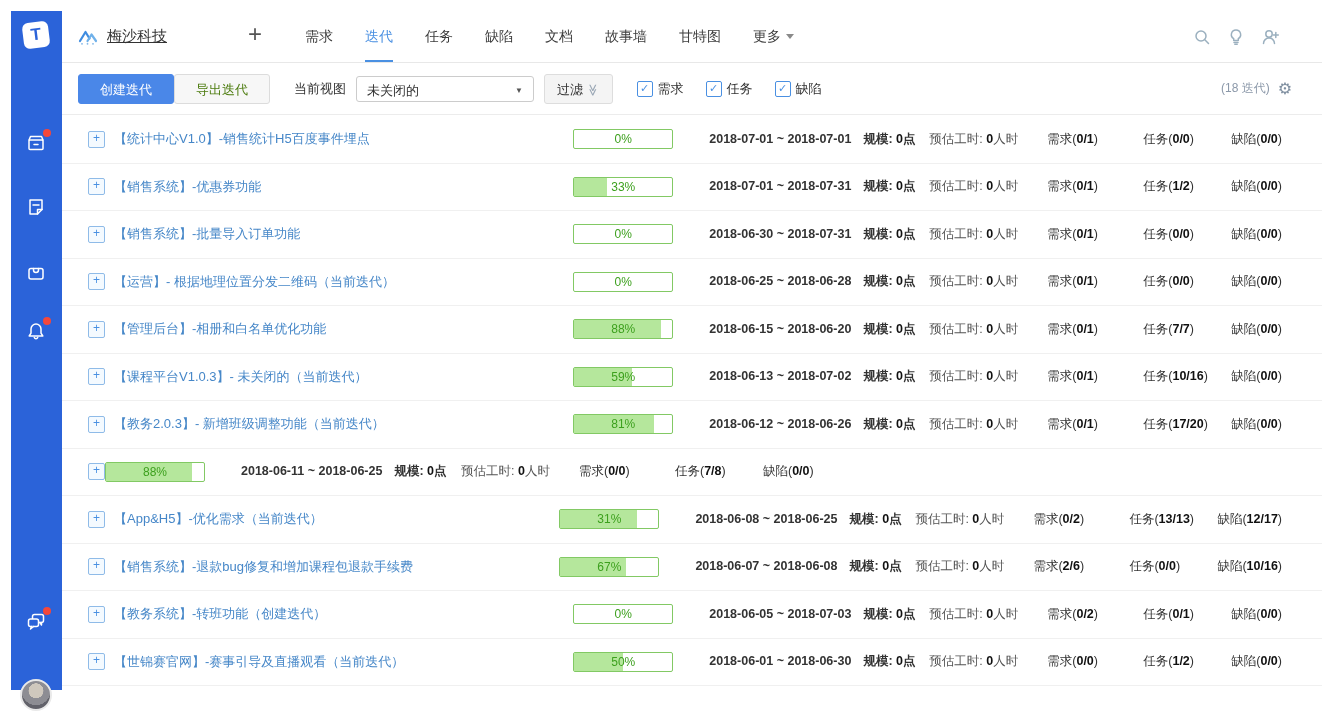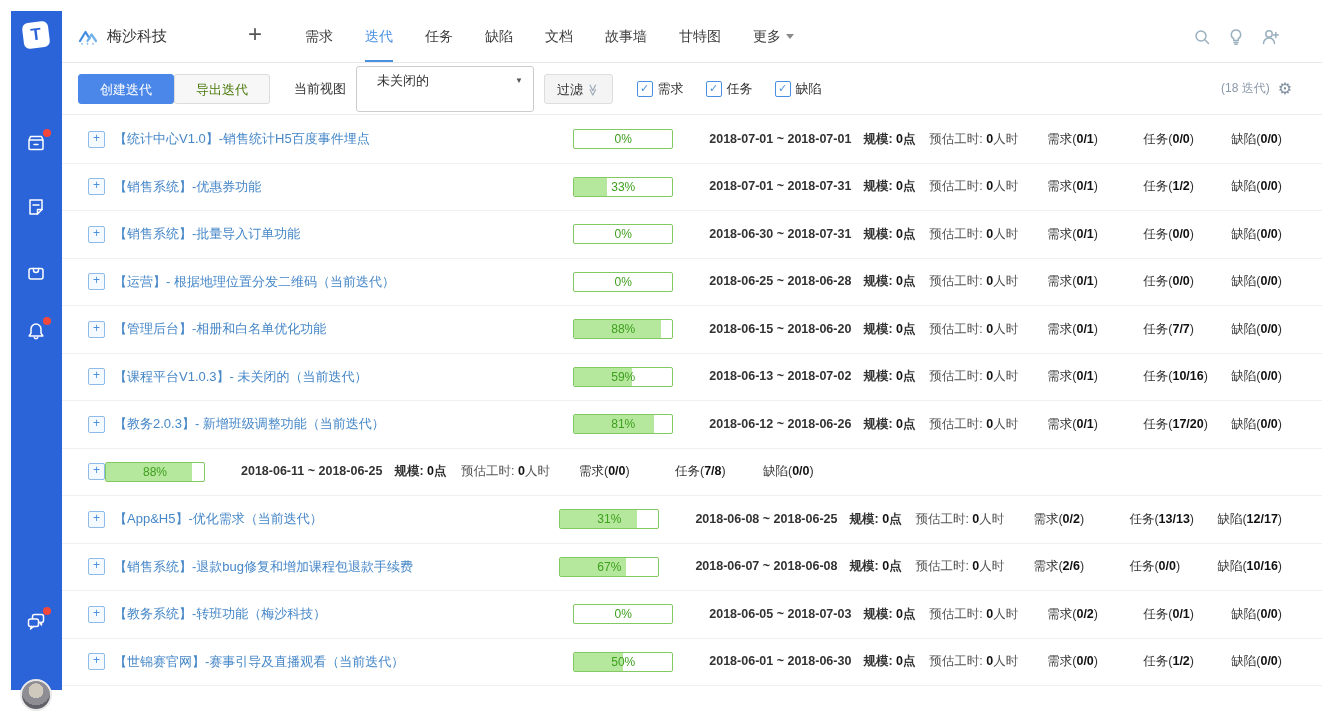--- a/index.html
+++ b/index.html
@@ -25,38 +25,38 @@
     position:absolute;left:9px;top:668px;width:32px;height:32px;border-radius:50%;
     border:2px solid #e9e9e9;box-sizing:border-box;
     background:radial-gradient(circle at 50% 35%, #cfc8bd 0 32%, #8d8d93 33% 62%, #62626a 63%);
   }
 
   
   .content{position:absolute;left:51px;top:0;width:1260px;height:694px;background:#fff;}
 
   .header{height:51px;border-bottom:1px solid #e8e8e8;position:relative;display:flex;align-items:center;}
   .proj{display:flex;align-items:center;gap:9px;margin-left:16px;}
-  .proj-name{font-size:15px;color:#333;}
+  .proj-name{font-size:15px;color:#333;text-decoration:underline;}
   .plus{position:absolute;left:186px;font-size:24px;font-weight:300;color:#555;top:9px;cursor:pointer;}
   .nav{position:absolute;left:243px;display:flex;gap:32px;align-items:center;}
   .nav-item{font-size:14px;color:#3c3c3c;position:relative;cursor:pointer;white-space:nowrap;}
   .nav-item.active{color:#4a90e2;}
   .nav-item.active::after{content:"";position:absolute;left:0;right:0;bottom:-16px;height:2px;background:#4a90e2;}
   .caret-down{display:inline-block;width:0;height:0;border-left:4px solid transparent;border-right:4px solid transparent;border-top:5px solid #8a8a8a;margin-left:5px;vertical-align:middle;}
   .header-icons{position:absolute;right:42px;display:flex;gap:16px;align-items:center;}
   .header-icons svg{stroke:#9bb0bf;fill:none;stroke-width:1.5;stroke-linecap:round;stroke-linejoin:round;cursor:pointer;}
 
   .toolbar{height:52px;border-bottom:1px solid #ececec;display:flex;align-items:center;position:relative;padding-left:16px;box-sizing:border-box;}
   .btn{height:30px;border-radius:3px;font-size:13px;padding:0 21px;line-height:30px;cursor:pointer;box-sizing:border-box;}
   .btn-primary{background:#4a87e8;color:#fff;border:1px solid #4a87e8;}
   .btn-default{background:#f7f7f7;color:#4d7c0f;border:1px solid #dcdcdc;}
   .view-label{margin-left:24px;font-size:13px;color:#333;}
   .select{
-    position:relative;margin-left:10px;width:178px;height:46px;border:1px solid #ccc;border-radius:3px;
-    font-size:13px;color:#333;line-height:28px;padding:0 20px;box-sizing:border-box;background:#fff;cursor:pointer;
+    position:relative;margin-left:10px;width:178px;height:26px;border:1px solid #ccc;border-radius:3px;
+    font-size:13px;color:#333;line-height:28px;padding:0 10px;box-sizing:border-box;background:#fff;cursor:pointer;
   }
   .select .sel-caret{position:absolute;right:10px;top:0;font-size:8px;color:#555;}
   .btn-filter{margin-left:10px;background:#f4f4f4;border:1px solid #ddd;color:#333;padding:0 12px;}
   .filter-chevrons{display:inline-block;transform:rotate(90deg);color:#9aa7b5;font-size:12px;margin-left:4px;}
   .checks{display:flex;gap:22px;margin-left:24px;align-items:center;}
   .check{display:flex;align-items:center;cursor:pointer;}
   .checkbox{width:14px;height:14px;border:1px solid #4a90e2;border-radius:2px;background:#fff;color:#4a90e2;font-size:11px;line-height:13px;text-align:center;font-weight:bold;}
   .check-label{font-size:13px;color:#333;margin-left:5px;}
   .toolbar-right{position:absolute;right:30px;display:flex;align-items:center;gap:8px;}
   .iter-count{font-size:12px;color:#8b98a9;}
@@ -443,21 +443,21 @@
     <span class="cell cell-task">
       <span>任务</span><span>(</span><b>0/0</b><span>)</span>
     </span>
     <span class="cell cell-defect">
       <span>缺陷</span><span>(</span><b>10/16</b><span>)</span>
     </span>
   </div>
 
   <div class="row">
     <span class="expand">+</span>
-    <span class="title">【教务系统】-转班功能（梅沙科技）</span>
+    <span class="title">【教务系统】-转班功能（创建迭代）</span>
     <span class="progress">
       <span class="progress-fill" style="width: 0%;"></span>
       <span class="progress-text">0%</span>
     </span>
     <span class="cell cell-dates">
       <span>2018-06-05 ~ 2018-07-03</span><span class="scale-part"><span>规模:</span> <b>0</b><span>点</span></span>
     </span>
     <span class="cell cell-hours">
       <span>预估工时:</span> <b>0</b><span>人时</span>
     </span>

